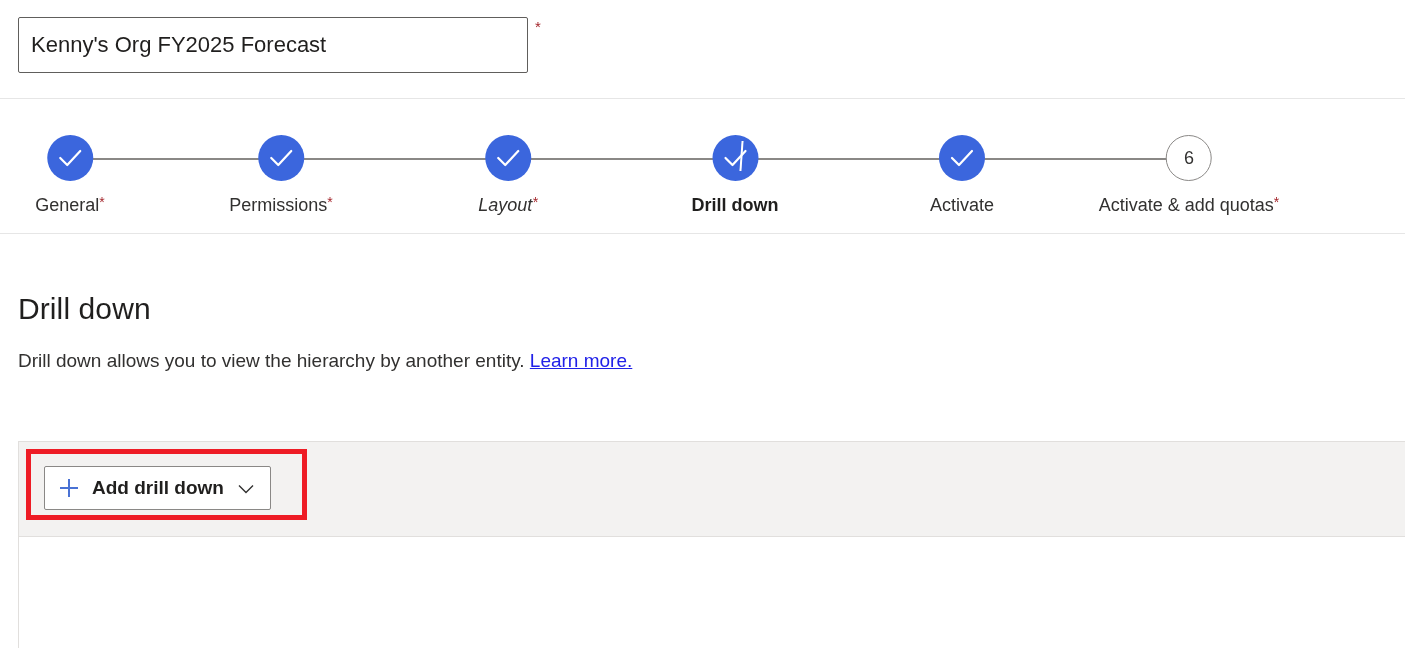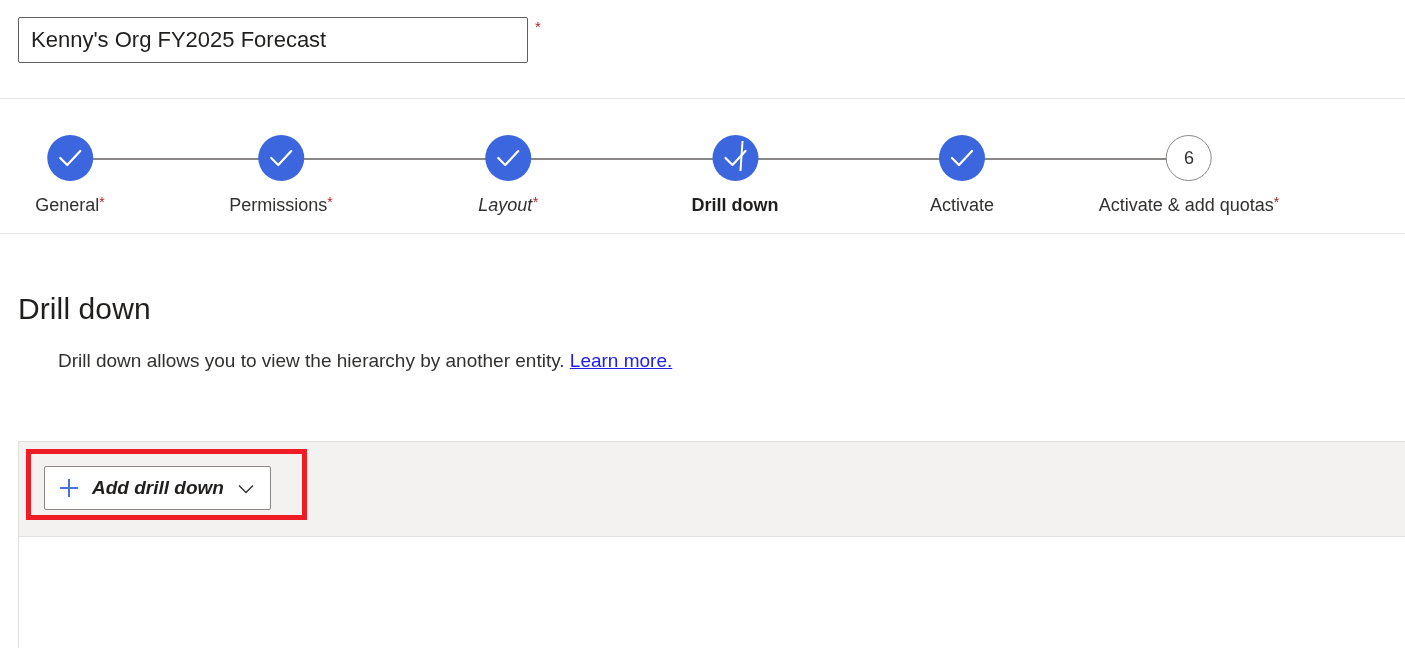--- a/index.html
+++ b/index.html
@@ -27,21 +27,21 @@
   }
   #title-input-wrap {
     position: absolute;
     left: 18px;
     top: 17px;
     display: flex;
     align-items: flex-start;
   }
   #forecast-name-input {
     width: 510px;
-    height: 46px;
+    height: 56px;
     box-sizing: border-box;
     border: 1px solid #605e5c;
     border-radius: 2px;
     background: #ffffff;
     font-family: "Liberation Sans", sans-serif;
     font-size: 22px;
     color: #201f1e;
     padding: 0 12px;
     outline: none;
   }
@@ -148,21 +148,21 @@
     letter-spacing: 0.1px;
   }
   #desc-block {
     position: absolute;
     left: 18px;
     top: 112px;
     font-size: 19px;
     line-height: 30px;
     color: #323130;
   }
-  #desc-line-1, #desc-line-2 { display: block; white-space: nowrap; margin-left: 40px; }
+  #desc-line-1, #desc-line-2 { display: block; white-space: nowrap; }
   #learn-more-link {
     color: #2121e8;
     text-decoration: underline;
     cursor: pointer;
   }
 
   
   #panel {
     position: absolute;
     left: 18px;
@@ -175,21 +175,20 @@
     background: #ffffff;
   }
   #toolbar {
     position: absolute;
     left: 0; top: 0;
     width: 1387px;
     height: 95px;
     background: #f3f2f1;
     border-bottom: 1px solid #e1dfdd;
     box-sizing: border-box;
-    font-style: italic;
   }
   #highlight-box {
     position: absolute;
     left: 7px;
     top: 7px;
     width: 281px;
     height: 71px;
     border: 5px solid #ee1c25;
     box-sizing: border-box;
     background: transparent;

